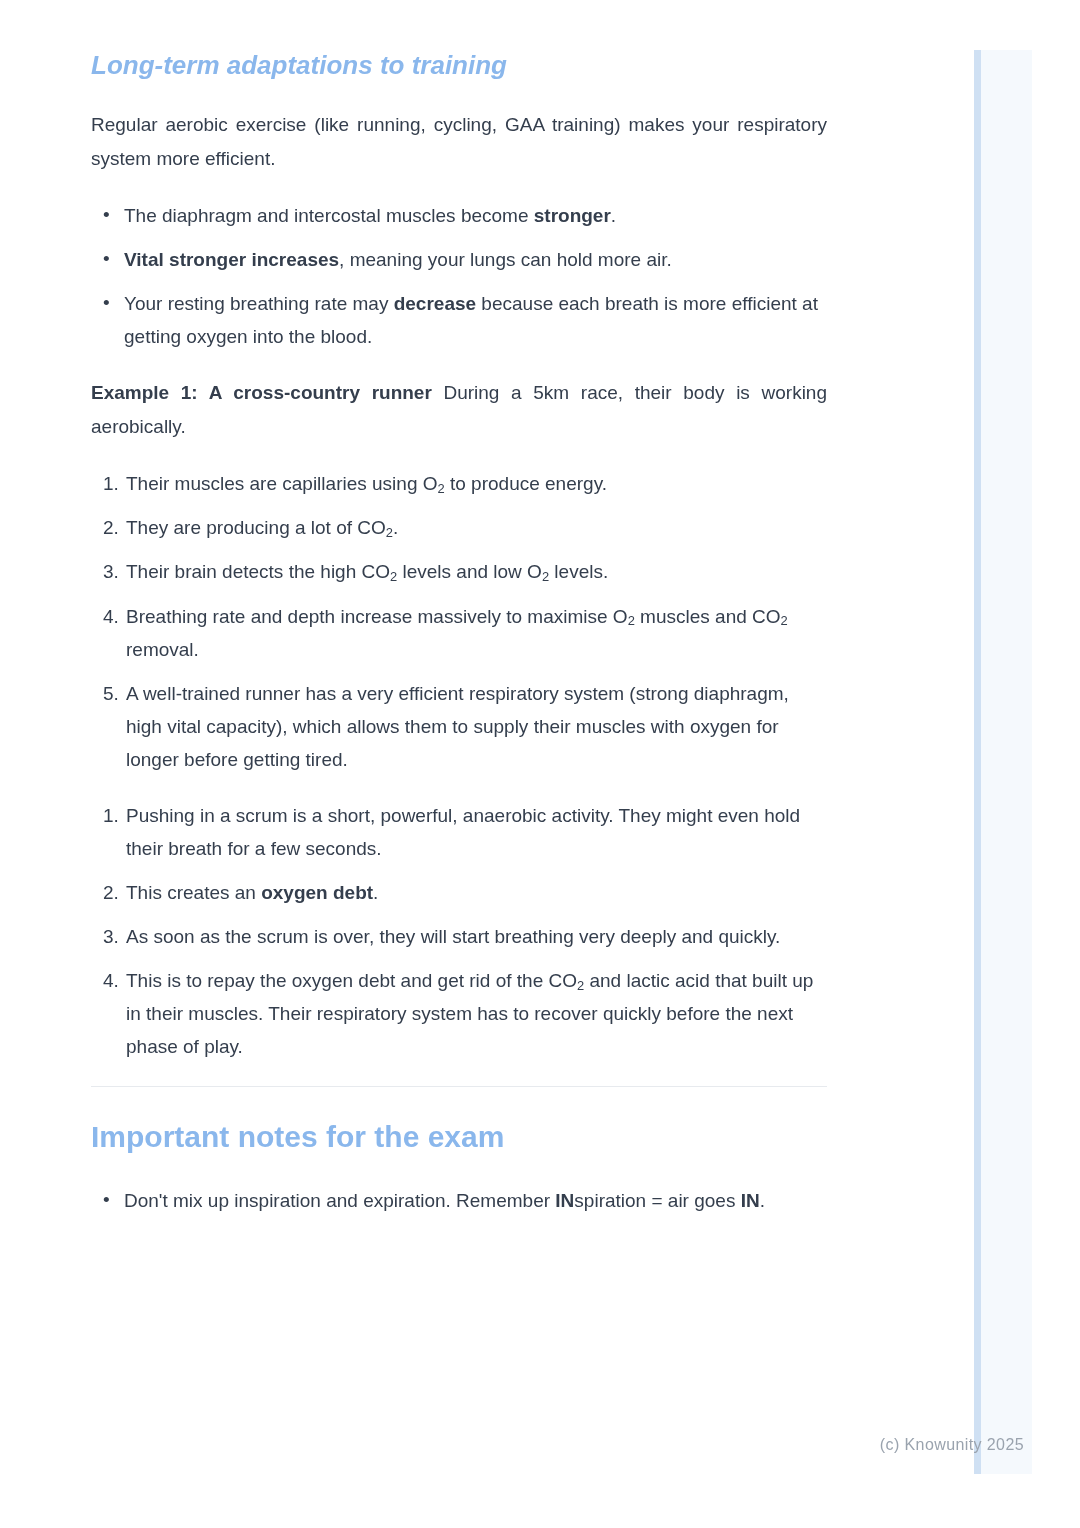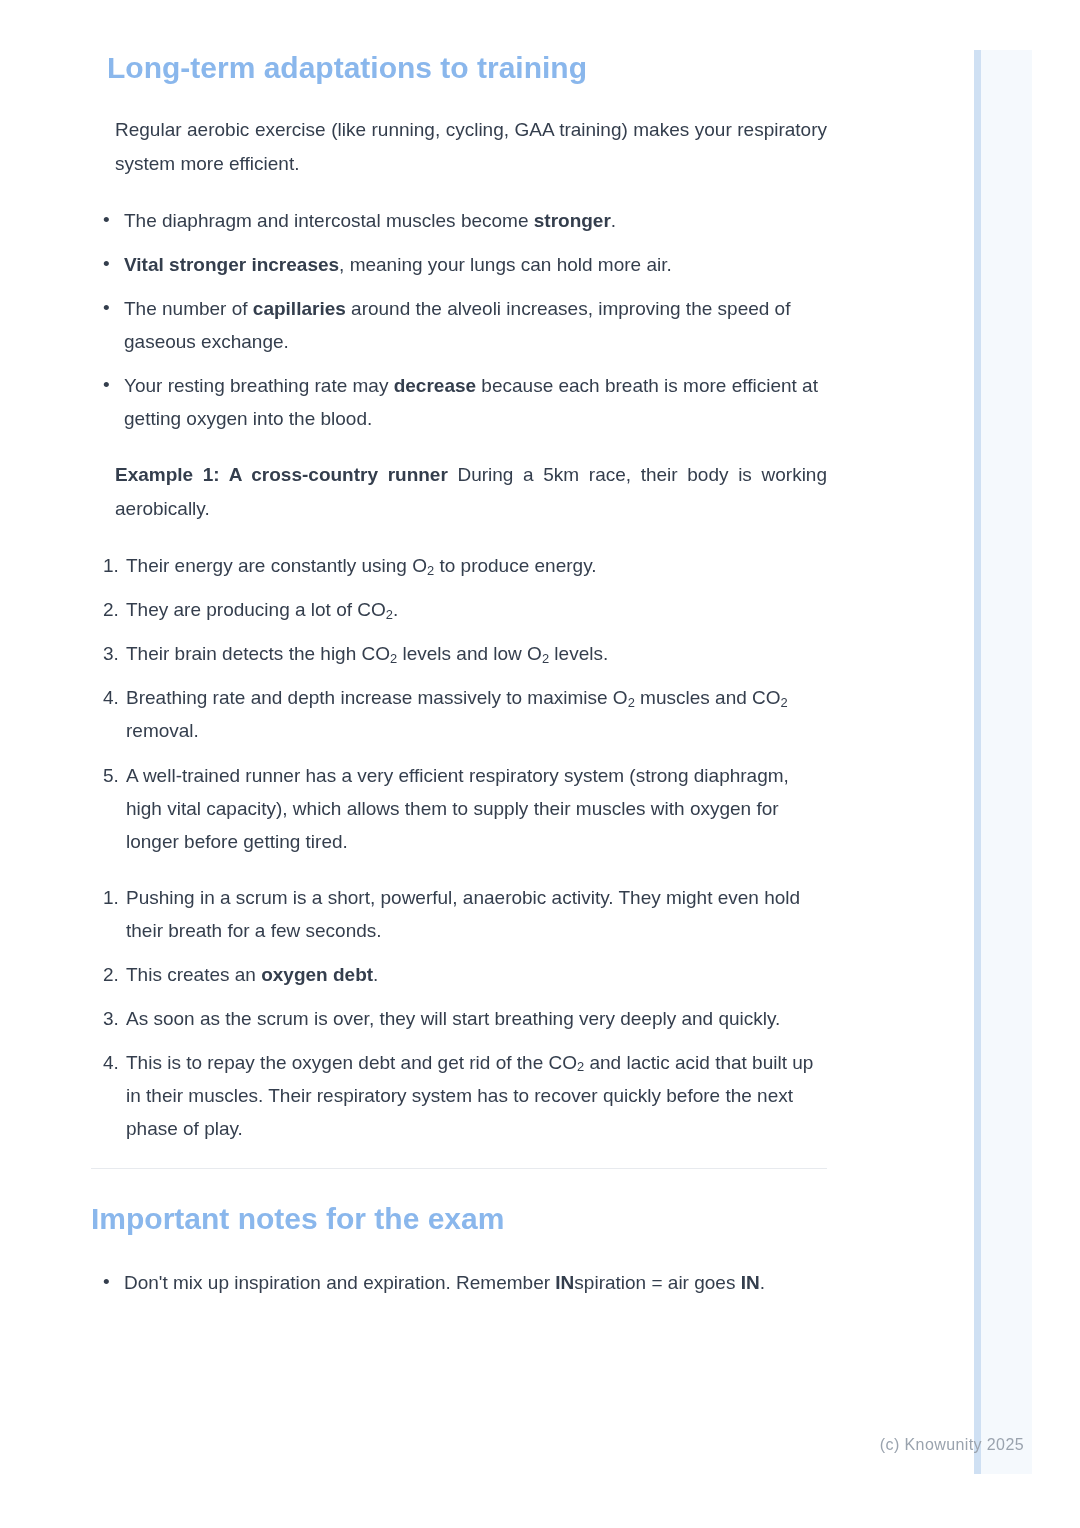--- a/index.html
+++ b/index.html
@@ -5,25 +5,25 @@
   :root { --accent:#8ab7ec; --ink:#343e4d; --muted:#9aa3ae; --rule:#e7eaee; --bar-line:#cfe0f3; --bar-fill:#f5f9fd; }
   * { box-sizing:border-box; }
   html,body { margin:0; padding:0; }
   body {
     width:1080px; height:1528px; position:relative; overflow:hidden;
     background:#ffffff; color:var(--ink);
     font-family:"Liberation Sans","DejaVu Sans",sans-serif;
   }
   .content { position:absolute; left:91px; top:50px; width:736px; }
 
-  h1 { font-size:30px; line-height:1.2; font-weight:700; color:var(--accent); margin:0 16px 27px; }
+  h1 { font-size:26px; line-height:1.2; font-weight:700; color:var(--accent); margin:0 0 27px;font-style:italic; }
   h2 { font-size:30px;  line-height:1.2; font-weight:800; color:var(--accent); margin:32px 0 29px; }
 
   p  { font-size:19px; line-height:1.79; margin:0 0 23px; }
-  .justify { text-align:justify;margin-left:24px; }
+  .justify { text-align:justify; }
 
   ul, ol { margin:9px 0 23px; padding-left:33px; font-size:19px; line-height:1.74; }
   li { margin-bottom:11px; }
   li:last-child { margin-bottom:0; }
   ul { list-style:none; }
   ul > li { position:relative; }
   ul > li::before { content:"\2022"; position:absolute; left:-21px; top:-1px; font-size:19px; }
   ol { list-style:decimal; }
   ol > li { padding-left:2px; }
 
@@ -46,28 +46,27 @@
 
 <div class="content">
 
   <h1>Long-term adaptations to training</h1>
 
   <p class="justify">Regular aerobic exercise (like running, cycling, GAA training) makes your respiratory system more efficient.</p>
 
   <ul>
     <li><span>The diaphragm and intercostal muscles become </span><span class="b">stronger</span><span>.</span></li>
     <li><span class="b">Vital stronger increases</span><span>, meaning your lungs can hold more air.</span></li>
-    <li><span>The number of </span><span class="b">capillaries</span><span> around the alveoli increases, improving the speed of gaseous exchange.</span></li>
     <li><span>Your resting breathing rate may </span><span class="b">decrease</span><span> because each breath is more efficient at getting oxygen into the blood.</span></li>
   </ul>
 
   <p class="justify"><span class="b">Example 1: A cross-country runner</span><span> During a 5km race, their body is working aerobically.</span></p>
 
   <ol>
-    <li><span>Their energy are constantly using O</span><sub class="seg-sub">2</sub><span> to produce energy.</span></li>
+    <li><span>Their muscles are capillaries using O</span><sub class="seg-sub">2</sub><span> to produce energy.</span></li>
     <li><span>They are producing a lot of CO</span><sub class="seg-sub">2</sub><span>.</span></li>
     <li><span>Their brain detects the high CO</span><sub class="seg-sub">2</sub><span> levels and low O</span><sub class="seg-sub">2</sub><span> levels.</span></li>
     <li><span>Breathing rate and depth increase massively to maximise O</span><sub class="seg-sub">2</sub><span> muscles and CO</span><sub class="seg-sub">2</sub><span> removal.</span></li>
     <li><span>A well-trained runner has a very efficient respiratory system (strong diaphragm, high vital capacity), which allows them to supply their muscles with oxygen for longer before getting tired.</span></li>
   </ol>
 
 
   <ol>
     <li><span>Pushing in a scrum is a short, powerful, anaerobic activity. They might even hold their breath for a few seconds.</span></li>
     <li><span>This creates an </span><span class="b">oxygen debt</span><span>.</span></li>

